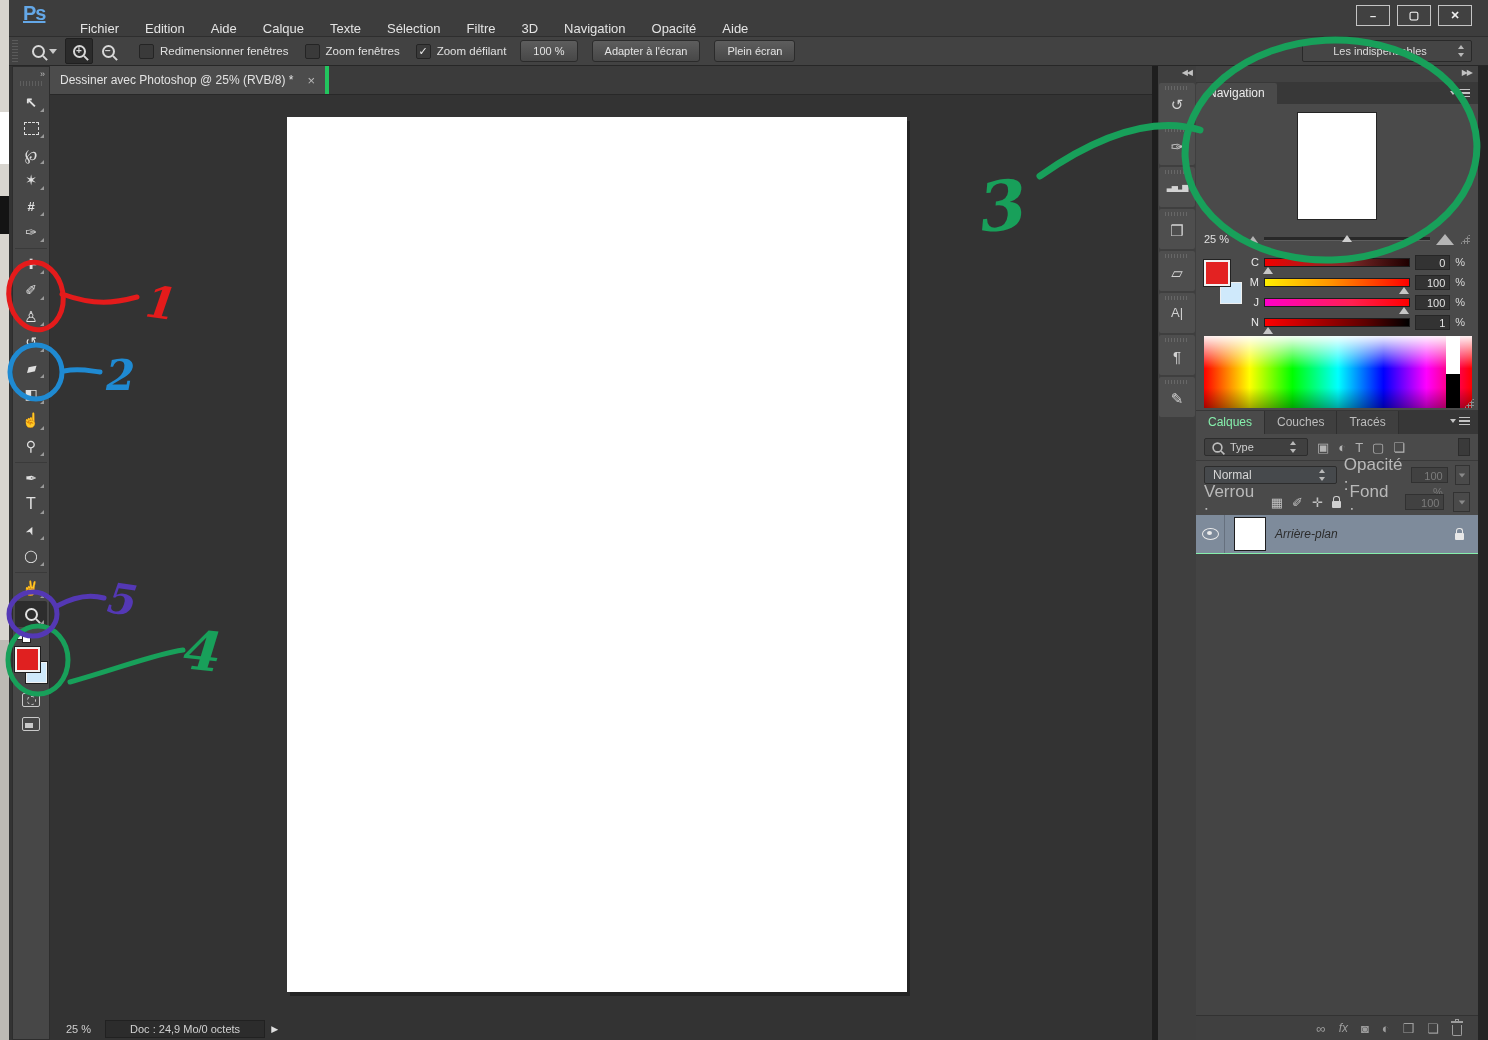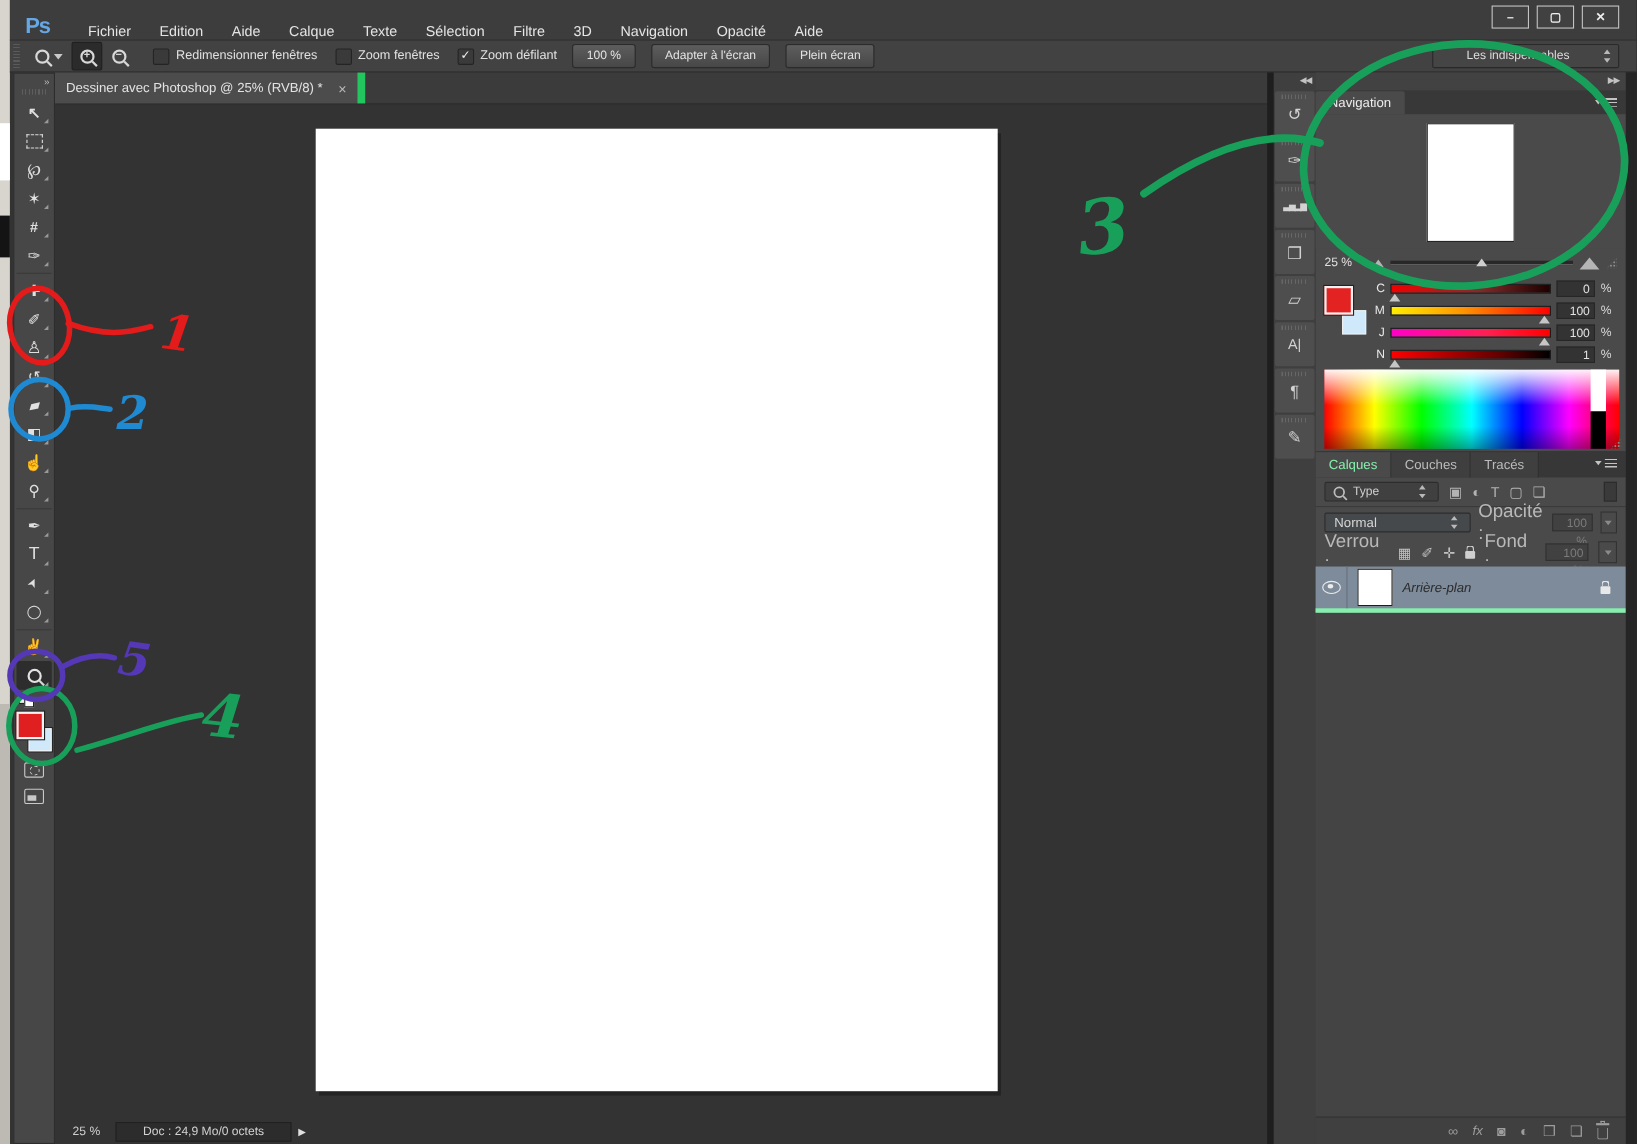--- a/index.html
+++ b/index.html
@@ -6,21 +6,21 @@
   #app{position:relative;width:1488px;height:1040px;overflow:hidden;background:#333;
        font-family:"Liberation Sans",sans-serif;color:#d6d6d6;-webkit-font-smoothing:antialiased;}
   .abs{position:absolute;}
   
   #bg-sliver{left:0;top:0;width:9px;height:1040px;background:#d8d5cf;}
   #bg-sliver .blk1{position:absolute;top:112px;left:0;width:9px;height:52px;background:#fff;}
   #bg-sliver .blk2{position:absolute;top:196px;left:0;width:9px;height:38px;background:#141414;}
   #bg-sliver .blk3{position:absolute;top:640px;left:0;width:9px;height:400px;background:#bdbab4;}
   
   #titlebar{left:9px;top:0;width:1479px;height:36px;background:#3d3d3d;border-bottom:1px solid #2e2e2e;}
-  #logo{position:absolute;left:14px;top:13px;font-size:20px;font-weight:bold;color:#64a8e8;letter-spacing:-1px;}
+  #logo{position:absolute;left:14px;top:2px;font-size:20px;font-weight:bold;color:#64a8e8;letter-spacing:-1px;text-decoration:underline;}
   #menubar{position:absolute;left:58px;top:0;height:36px;display:flex;align-items:flex-end;}
   .menu-item{padding:0 13px;font-size:13px;color:#e4e4e4;cursor:default;}
   #winbtns{position:absolute;right:16px;top:5px;display:flex;gap:7px;}
   .winbtn{width:32px;height:19px;border:1px solid #c4c4c4;background:#414141;color:#efefef;
           font-size:11px;display:flex;align-items:center;justify-content:center;font-weight:bold;}
   
   #optionsbar{left:9px;top:37px;width:1479px;height:29px;background:#424242;border-bottom:1px solid #272727;
               display:flex;align-items:center;padding:0;box-sizing:border-box;}
   #optionsbar .grip-v{width:6px;height:22px;margin:0 6px 0 3px;
       background:repeating-linear-gradient(to bottom,#5a5a5a 0 1px,transparent 1px 3px);}
@@ -70,21 +70,21 @@
       border:1px solid #f2f2f2;box-shadow:0 0 0 1px #1f1f1f;}
   #swatches .fg{position:absolute;left:1px;top:0;width:21px;height:21px;background:#e02020;
       border:2px solid #f2f2f2;box-shadow:0 0 0 1px #1f1f1f;}
   .qmask{width:16px;height:12px;border:1px solid #c9c9c9;border-radius:2px;position:relative;margin-top:10px;}
   .qmask::after{content:"";position:absolute;left:4px;top:2px;width:7px;height:7px;border:1px dashed #c9c9c9;border-radius:50%;}
   .scrmode{width:16px;height:12px;border:1px solid #c9c9c9;border-radius:2px;position:relative;margin-top:10px;}
   .scrmode::after{content:"";position:absolute;left:2px;bottom:2px;width:8px;height:5px;background:#c9c9c9;}
   
   #docarea{left:50px;top:66px;width:1102px;height:974px;background:#333;}
   #tabstrip{height:28px;background:#3b3b3b;border-bottom:1px solid #282828;display:flex;}
-  #doctab{display:flex;align-items:center;background:#4c4c4c;border-right:7px solid #22c55e;
+  #doctab{display:flex;align-items:center;background:#4c4c4c;border-right:4px solid #22c55e;
       padding:0 10px;font-size:12px;color:#e2e2e2;gap:14px;}
   #doctab .close{color:#b9b9b9;font-size:13px;}
   #canvas{position:absolute;left:237px;top:51px;width:620px;height:875px;background:#fff;
       box-shadow:3px 4px 0 rgba(0,0,0,0.28);}
   #statusbar{position:absolute;left:0;bottom:0;width:100%;height:22px;display:flex;align-items:center;
       gap:14px;padding-left:16px;box-sizing:border-box;font-size:11px;color:#cfcfcf;}
   #docinfo{width:158px;height:16px;background:#2c2c2c;border:1px solid #212121;display:flex;align-items:center;
       justify-content:center;gap:6px;font-size:11px;color:#d2d2d2;position:relative;}
   #docinfo .arr{position:absolute;right:-14px;font-size:9px;color:#e0e0e0;}
   
@@ -169,21 +169,21 @@
       text-align:right;padding:0 4px;line-height:16px;box-sizing:border-box;}
   .ddbtn{width:15px;height:18px;background:#4a4a4a;border:1px solid #323232;display:flex;align-items:center;
       justify-content:center;}
   .ddbtn .caret-down{border-top-color:#8a8a8a;transform:scale(0.8);}
   #cal-lock{height:26px;display:flex;align-items:center;gap:9px;padding:0 8px;flex:none;justify-content:space-between;}
   .lockicon{font-size:13px;color:#c0c0c0;}
   .csslock{width:9px;height:7px;background:#cfcfcf;border-radius:1px;position:relative;margin-top:5px;display:inline-block;}
   .csslock::before{content:"";position:absolute;top:-5px;left:1px;width:7px;height:5px;box-sizing:border-box;
       border:1.5px solid #cfcfcf;border-bottom:none;border-radius:3px 3px 0 0;}
   #layerlist{flex:1;background:#444;}
-  #layerrow{height:38px;background:#7e8b9b;display:flex;align-items:center;border-bottom:4px solid #86efac;}
+  #layerrow{height:38px;background:#7e8b9b;display:flex;align-items:center;border-bottom:1px solid #86efac;}
   #eyecell{width:28px;height:100%;display:flex;align-items:center;justify-content:center;border-right:1px solid #66707e;}
   .eye{width:15px;height:10px;border:1px solid #ececec;border-radius:50%;position:relative;background:transparent;}
   .eye::after{content:"";position:absolute;left:4px;top:2px;width:5px;height:4px;background:#ececec;border-radius:50%;}
   #lthumb{width:30px;height:32px;background:#fff;border:1px solid #1e1e1e;margin:0 9px;}
   #lname{flex:1;font-style:italic;font-size:12px;color:#2b2b2b;}
   #layerrow .csslock{background:#e8e8e8;margin-right:14px;}
   #layerrow .csslock::before{border-color:#e8e8e8;}
   #cal-footer{height:24px;background:#404040;border-top:1px solid #323232;display:flex;align-items:center;
       justify-content:flex-end;gap:13px;padding-right:16px;flex:none;}
   .footicon{font-size:13px;color:#9d9d9d;line-height:1;}

